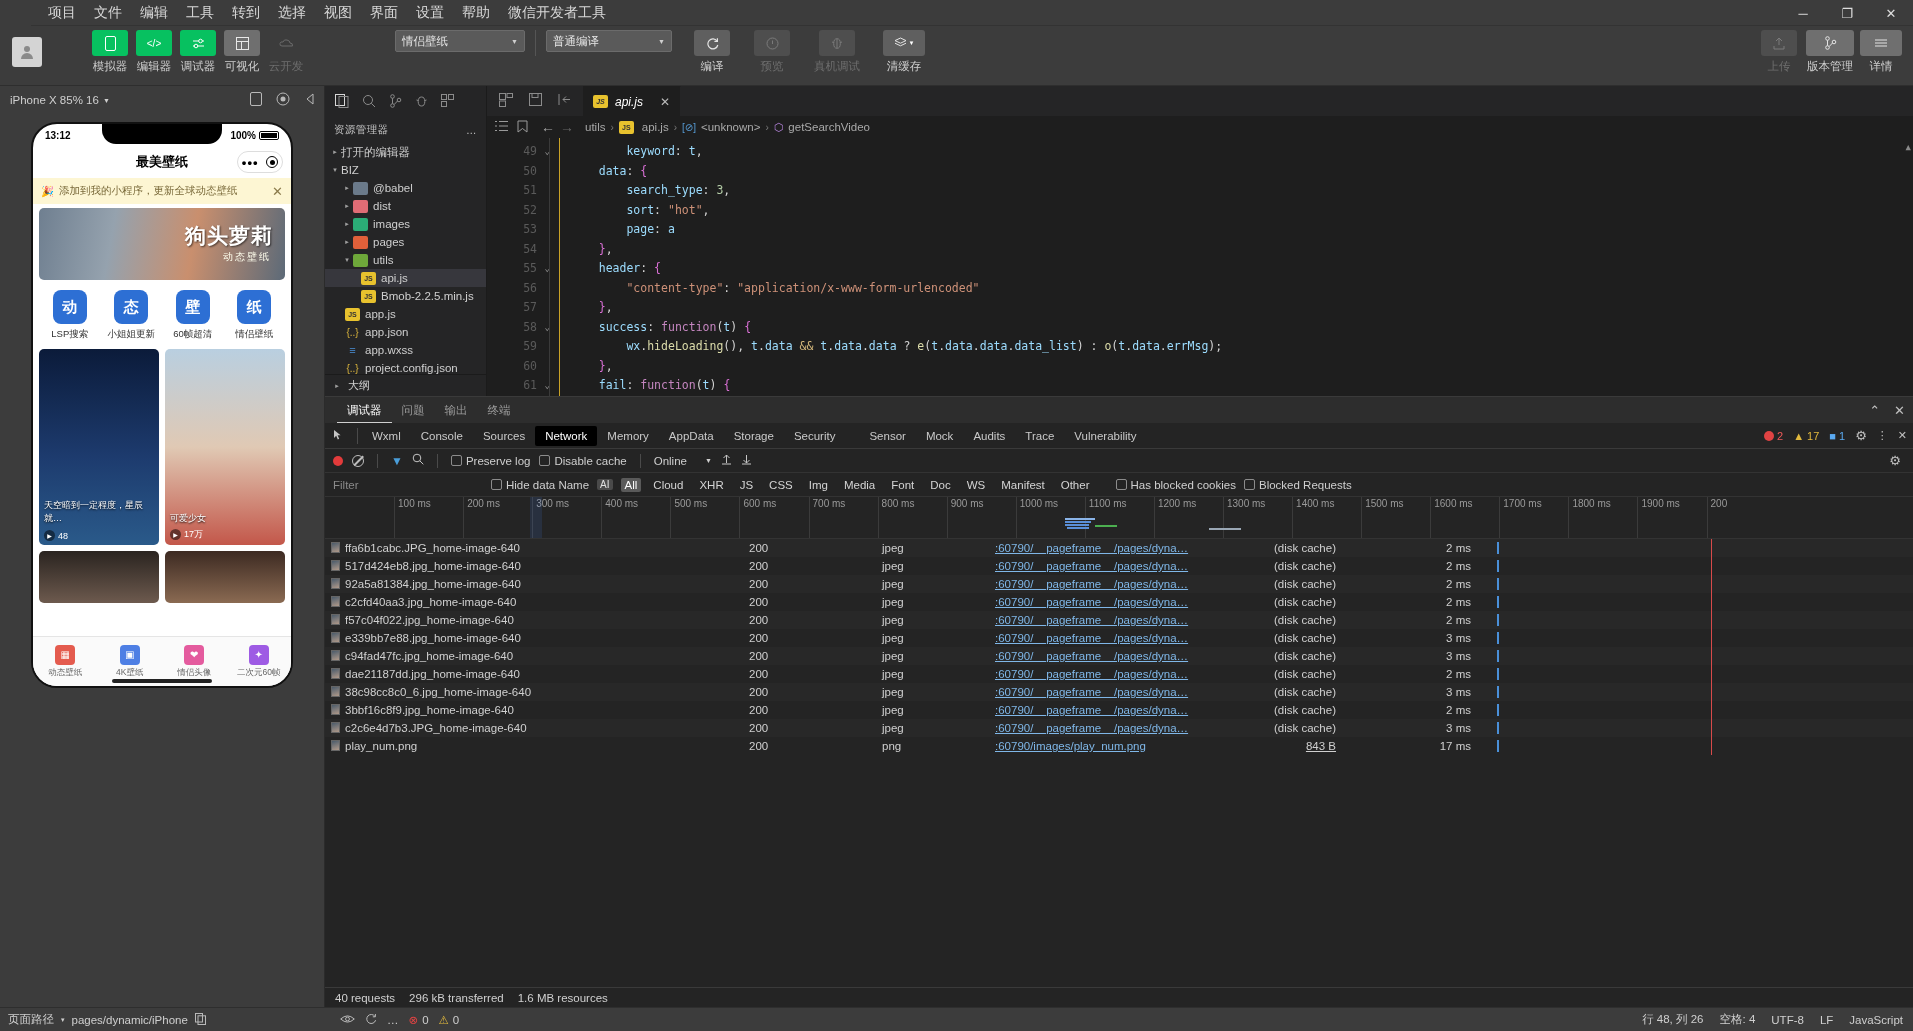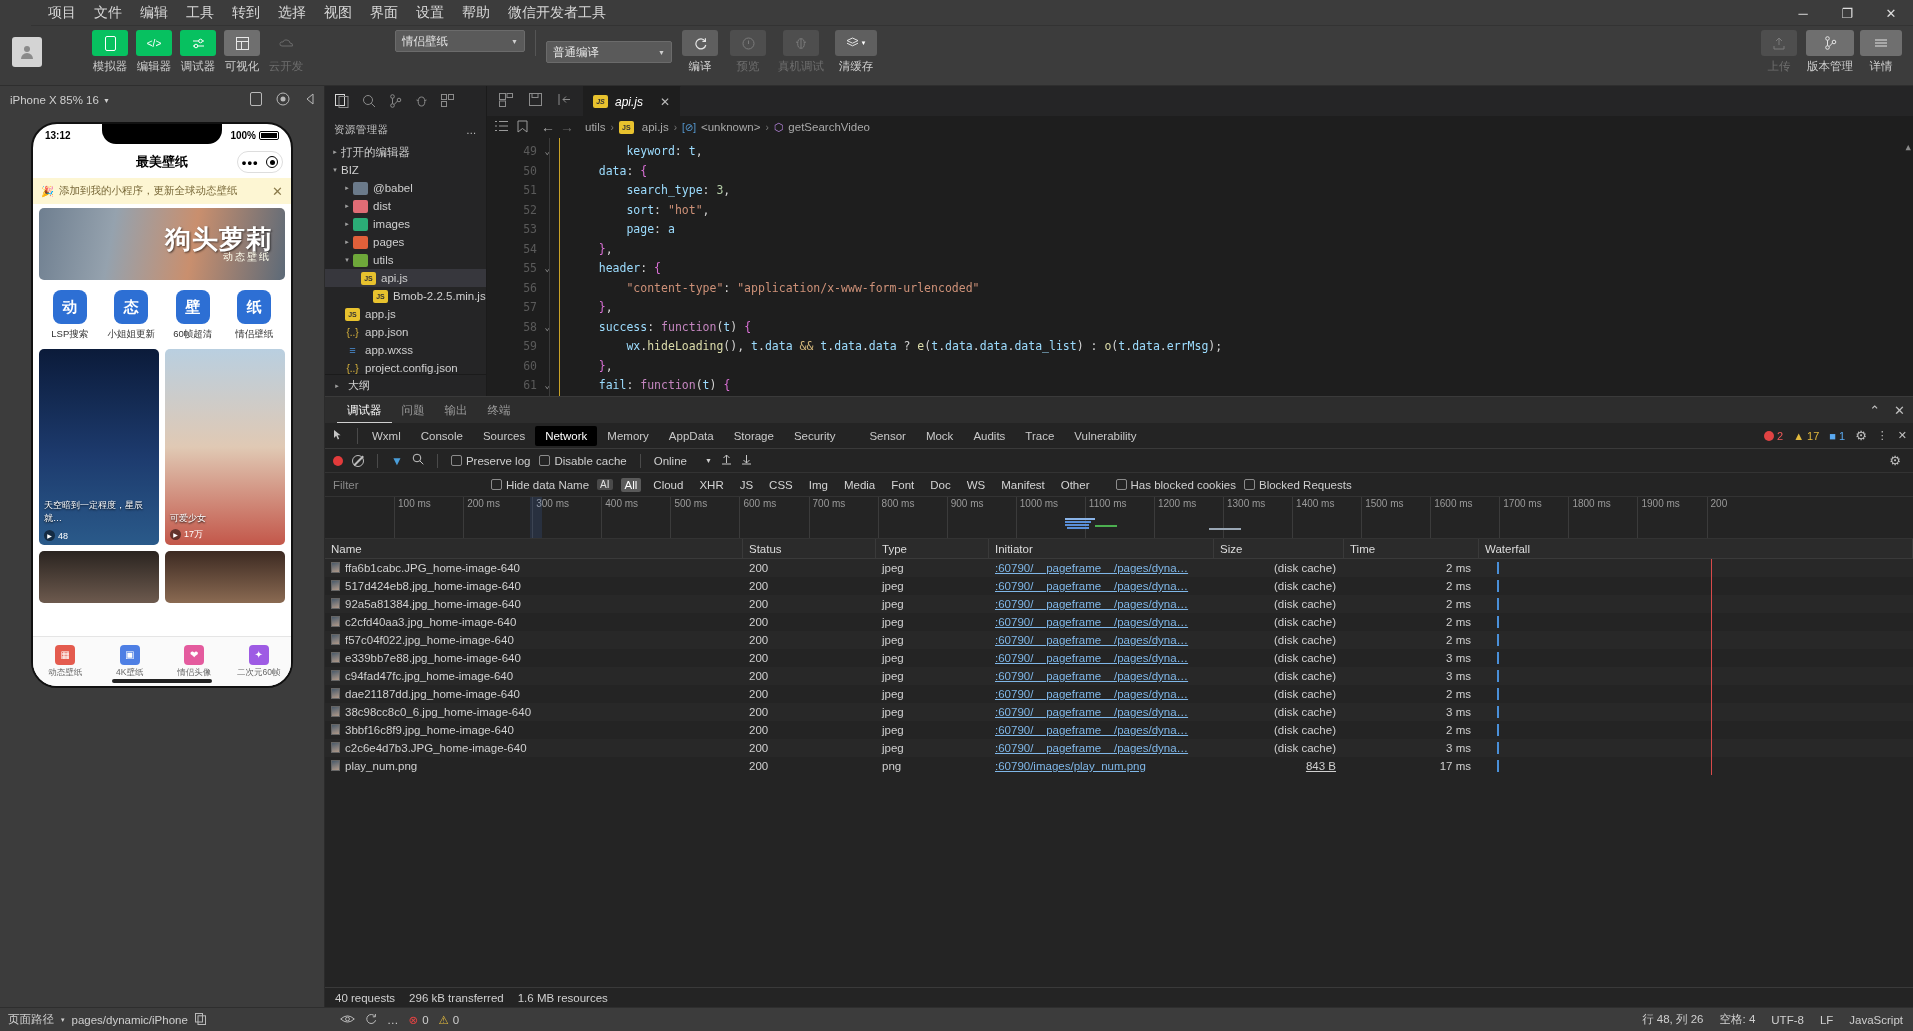--- a/index.html
+++ b/index.html
@@ -89,21 +89,21 @@
     font-size: 13px; color: #000; font-weight: 600; }
   .ph-caps { position: absolute; right: 8px; display: flex; align-items: center; gap: 2px; }
   .caps-pill { width: 46px; height: 22px; border: 1px solid #ddd; border-radius: 11px; display:flex; align-items:center; justify-content:space-around; }
   .caps-dots { font-size: 13px; color: #000; letter-spacing: 1px; }
   .caps-circle { width:12px;height:12px;border:1.5px solid #000;border-radius:50%; position:relative;}
   .caps-circle::after{content:'';position:absolute;left:2.5px;top:2.5px;width:5px;height:5px;background:#000;border-radius:50%;}
   .ph-banner { height: 26px; background: #fdf6d3; display: flex; align-items: center; padding: 0 8px; font-size: 10.5px; color: #7a6a3a; gap: 5px; position: relative;}
   .ph-banner .bx { position: absolute; right: 8px; font-size: 13px; color: #8a7a4a; }
   .hero { height: 72px; margin: 4px 6px 0 6px; border-radius: 5px; position: relative; overflow: hidden;
     background: linear-gradient(100deg,#6f7f90 0%, #95a2ae 30%, #c98f6e 62%, #5c6a78 100%); }
-  .hero-txt { position: absolute; right: 12px; top: 14px; color: #fff; font-weight: bold; font-size: 26px;
+  .hero-txt { position: absolute; right: 12px; top: 14px; color: #fff; font-weight: bold; font-size: 21px;
      text-shadow: 1px 1px 2px rgba(0,0,0,.6); letter-spacing: 1px;}
   .hero-sub { position: absolute; right: 14px; top: 42px; color: #ffe; font-size: 10px; letter-spacing: 2px; }
   .quad { display: flex; justify-content: space-around; padding: 10px 6px 8px 6px; }
   .quad-item { display: flex; flex-direction: column; align-items: center; width: 56px; }
   .quad-ic { width: 34px; height: 34px; border-radius: 8px; display: flex; align-items: center; justify-content: center;
     color: #fff; font-size: 15px; font-weight: bold; }
   .quad-lb { font-size: 9.5px; color: #333; margin-top: 4px; white-space: nowrap; }
   .cards { display: flex; gap: 6px; padding: 0 6px; }
   .card { flex: 1; height: 196px; border-radius: 5px; position: relative; overflow: hidden; }
   .card.a { background: linear-gradient(180deg,#0b1b3a 0%, #1d3b6e 55%, #2a5a8a 100%); }
@@ -306,21 +306,21 @@
       </div>
     </div>
 
     <div class="tb-center">
       <div class="select" style="width:130px">
         <span>情侣壁纸</span>
         <span class="caret">▼</span>
       </div>
       <div class="divider-v"></div>
       <div style="display:flex;flex-direction:column;align-items:center">
-        <div style="display:flex;gap:8px;align-items:center">
+        <div style="display:flex;gap:20px;align-items:flex-start">
           <div class="select" style="width:122px">
             <span>普通编译</span>
             <span class="caret">▼</span>
           </div>
           <div class="tb-btn">
             <div class="tb-icon grey" style="background:#5f5f5f">
               <svg width="13" height="13" viewBox="0 0 13 13">
                   <path d="M11 4 A5 5 0 1 0 11.8 8" fill="none" stroke="#e4e4e4" stroke-width="1.2"></path>
                   <path d="M11.4 1.2 L11.4 4.4 L8.4 4.4" fill="none" stroke="#e4e4e4" stroke-width="1.2"></path>
                 </svg>
@@ -585,21 +585,21 @@
             </div>
             <div class="trow" style="padding-left:16px">
               <span class="tw">▾</span>
               <span class="ficon folder" style="background:#6ea83a"></span>
               <span>utils</span>
             </div>
             <div class="trow sel" style="padding-left:36px">
               <span class="ficon js-ic">JS</span>
               <span>api.js</span>
             </div>
-            <div class="trow" style="padding-left:48px">
+            <div class="trow" style="padding-left:36px">
               <span class="ficon js-ic">JS</span>
               <span>Bmob-2.2.5.min.js</span>
             </div>
             <div class="trow" style="padding-left:20px">
               <span class="ficon js-ic">JS</span>
               <span>app.js</span>
             </div>
             <div class="trow" style="padding-left:20px">
               <span class="ficon json-ic">{..}</span>
               <span>app.json</span>
@@ -860,29 +860,20 @@
             <div class="tl-tick" style="left: 1381.55px;">200</div>
             <div class="tl-band" style="left: 205px; width: 12px;"></div>
             <div class="tl-line" style="left: 740px; width: 26px; background: rgb(90, 143, 216); top: 24px;"></div>
             <div class="tl-line" style="left: 740px; width: 24px; background: rgb(90, 143, 216); top: 27px;"></div>
             <div class="tl-line" style="left: 742px; width: 22px; background: rgb(90, 143, 216); top: 30px;"></div>
             <div class="tl-line" style="left: 770px; width: 22px; background: rgb(76, 175, 80); top: 28px;"></div>
             <div class="tl-line" style="left: 740px; width: 30px; background: rgb(138, 180, 232); top: 21px;"></div>
             <div class="tl-line" style="left: 884px; width: 32px; background: rgb(154, 167, 181); top: 31px;"></div>
           </div>
 
-        <div class="net-table-head">
-          <div class="nth" style="width:418px">Name</div>
-          <div class="nth" style="width:133px">Status</div>
-          <div class="nth" style="width:113px">Type</div>
-          <div class="nth" style="width:225px">Initiator</div>
-          <div class="nth" style="width:130px">Size</div>
-          <div class="nth" style="width:135px">Time</div>
-          <div class="nth" style="flex:1">Waterfall</div>
-        </div>
 
         <div class="net-rows" id="netrows">
             <div class="nrow">
               <div class="ncell" style="width: 418px;"><span class="thumb" style="background: linear-gradient(160deg, rgb(74, 90, 106), rgb(176, 154, 138));"></span>ffa6b1cabc.JPG_home-image-640</div>
               <div class="ncell" style="width: 133px;">200</div>
               <div class="ncell" style="width: 113px;">jpeg</div>
               <div class="ncell" style="width: 225px;"><a href="#">:60790/__pageframe__/pages/dyna…</a></div>
               <div class="ncell right" style="width: 130px;">(disk cache)</div>
               <div class="ncell right" style="width: 135px;">2 ms</div>
               <div class="ncell wf-bar" style="flex: 1 1 0%;">

